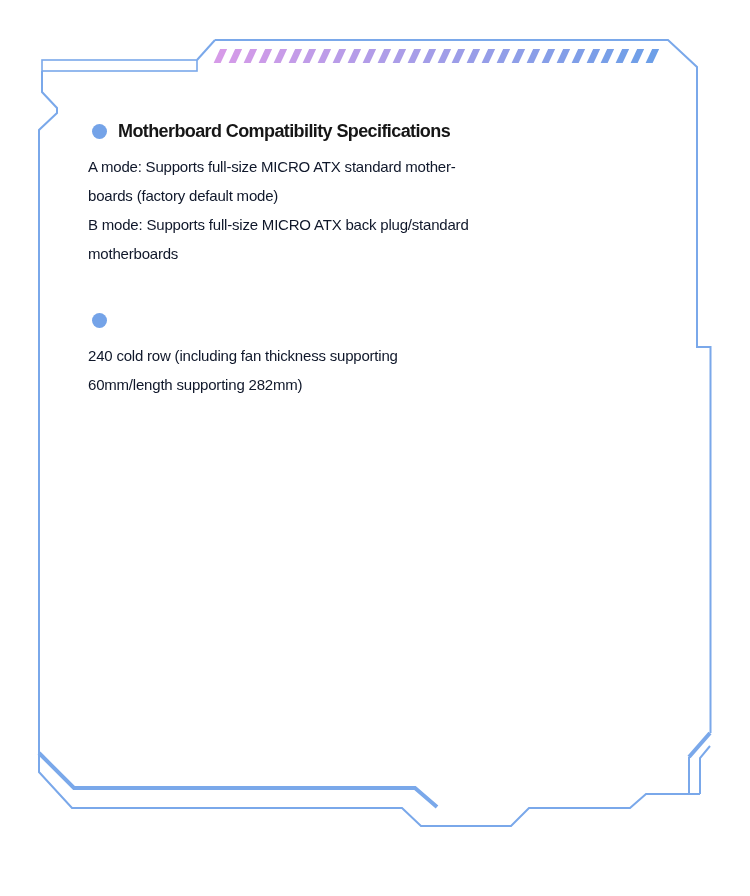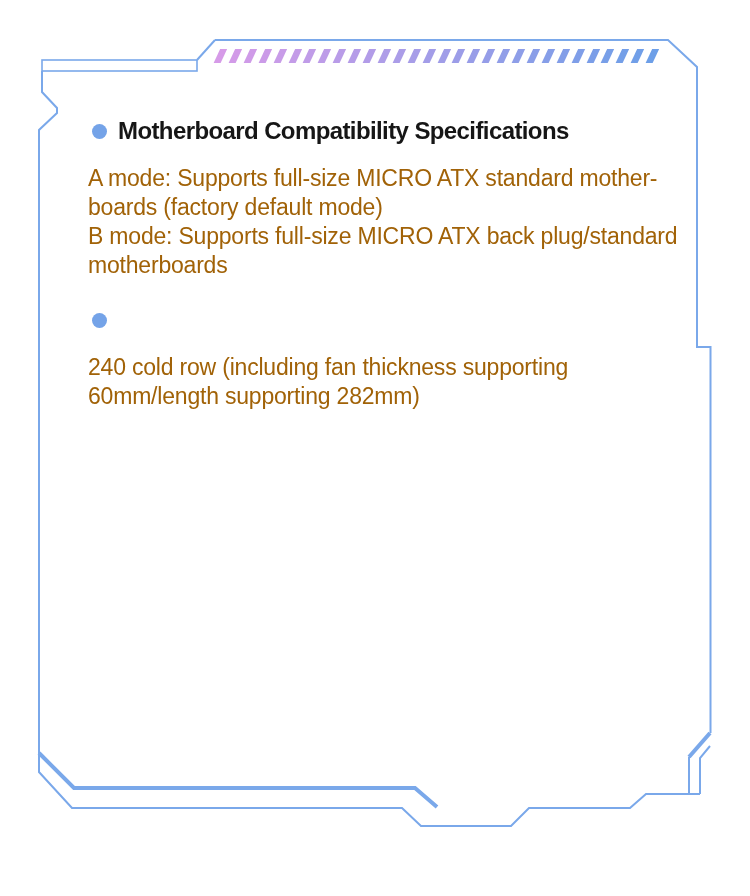--- a/index.html
+++ b/index.html
@@ -42,31 +42,31 @@
     padding-left: 4px;
     height: 30px;
   }
   .bullet {
     width: 15px;
     height: 15px;
     border-radius: 50%;
     flex: 0 0 auto;
   }
   .section-title {
-    font-size: 24px;
+    font-size: 18px;
     font-weight: 700;
     letter-spacing: -0.6px;
     color: #161616;
     white-space: nowrap;
   }
   .section-body {
-    margin-top: 18px;
-    font-size: 23px;
+    margin-top: 6px;
+    font-size: 15px;
     line-height: 29px;
-    color: #a16207;
+    color: #0f172a;
     white-space: pre;
     letter-spacing: -0.2px;
   }
   #section-1 { top: 116px; }
   #section-2 { top: 305px; }
   #section-3 { top: 444px; }
   #section-4 { top: 577px; }
 </style>
 </head>
 <body>

